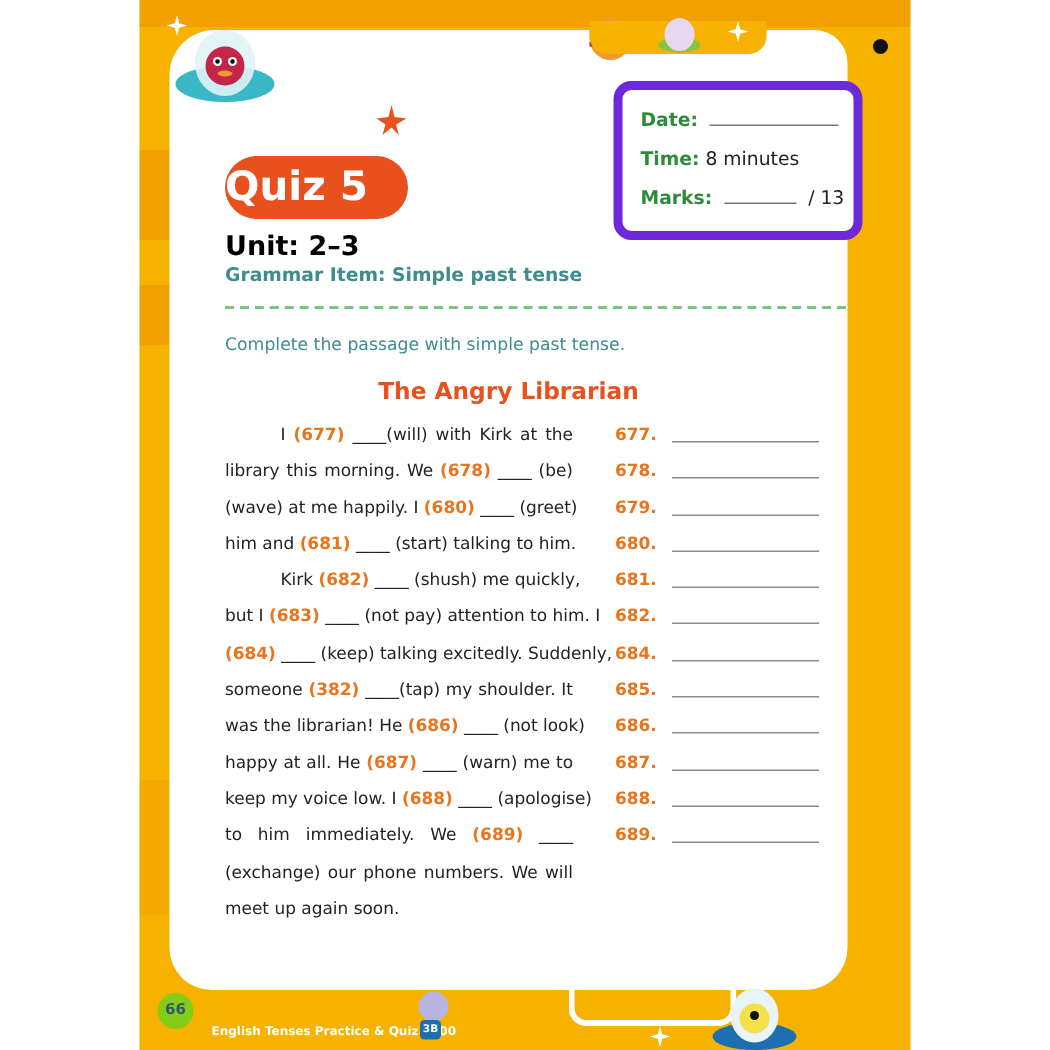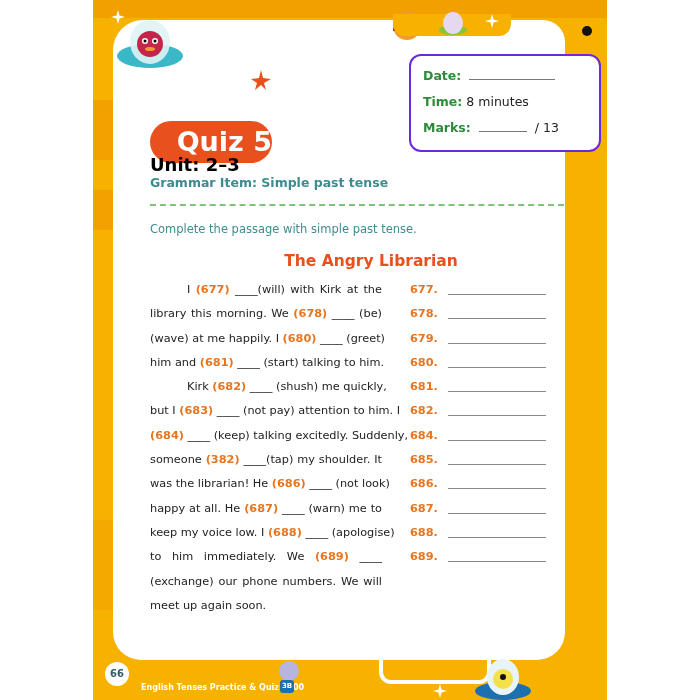--- a/index.html
+++ b/index.html
@@ -4,40 +4,40 @@
 <style>
   html, body { margin:0; padding:0; background:#ffffff; }
   body { width:700px; height:700px; position:relative; overflow:hidden; font-family:"DejaVu Sans", sans-serif; }
   .page { position:absolute; left:93px; top:0; width:514px; height:700px; background:#f7b200; overflow:hidden; }
   .band { position:absolute; left:0; width:30px; background:#f19a00; opacity:.7; }
   .topband { position:absolute; left:0; top:0; width:514px; height:18px; background:#f2a000; }
   .card { position:absolute; left:20px; top:20px; width:452px; height:640px; background:#fff; border-radius:30px 22px 28px 28px; }
   .scallop { position:absolute; top:12px; width:26px; height:22px; background:#fff; border-radius:50% 50% 0 0; }
   .tab-top { position:absolute; left:300px; top:14px; width:118px; height:22px; background:#f7b200; border-radius:0 0 12px 12px; }
   .tab-bottom { position:absolute; left:266px; top:640px; width:104px; height:20px; background:#f7b200; border:4px solid #fff; border-top:none; border-radius:0 0 12px 12px; }
-  .quiz-pill { position:absolute; left:37px; top:84px; width:122px; height:42px; background:#e8501e; border-radius:22px; color:#fff; font-weight:bold; font-size:27px; line-height:42px; text-align:right; font-family:"DejaVu Sans", sans-serif;margin-top:17px; }
+  .quiz-pill { position:absolute; left:37px; top:84px; width:122px; height:42px; background:#e8501e; border-radius:22px; color:#fff; font-weight:bold; font-size:27px; line-height:42px; text-align:left; font-family:"DejaVu Sans", sans-serif; }
   .unit { position:absolute; left:37px; top:134px; color:#000000; font-weight:bold; font-size:18px; }
   .grammar { position:absolute; left:37px; top:155px; color:#3e8c8f; font-weight:bold; font-size:12.5px; }
   .dash { position:absolute; left:37px; top:184px; width:414px; border-top:2px dashed #7cc47a; }
   .instr { position:absolute; left:37px; top:202px; color:#3e8c8f; font-size:11.5px; }
-  .title { position:absolute; left:0; width:452px; top:232px; text-align:center; color:#e8501e; font-weight:bold; font-size:15.5px;margin-left:32px; }
-  .infobox { position:absolute; left:296px; top:34px; width:154px; height:94px; border:2px solid #6d28d9; border-radius:12px; background:#fff;padding-left:34px; }
+  .title { position:absolute; left:0; width:452px; top:232px; text-align:center; color:#e8501e; font-weight:bold; font-size:15.5px; }
+  .infobox { position:absolute; left:296px; top:34px; width:154px; height:94px; border:6px solid #6d28d9; border-radius:12px; background:#fff; }
   .info-row { position:absolute; left:12px; font-size:12.5px; color:#222; }
   .info-row .lbl { color:#2e8b3a; font-weight:bold; }
   .blank { display:inline-block; border-bottom:1px solid #777; vertical-align:baseline; }
   .passage { position:absolute; left:37px; top:258px; width:232px; font-size:11.3px; color:#222; }
   .line { height:24.3px; line-height:24.3px; white-space:nowrap; text-align:justify; text-align-last:justify; }
   .line.last { text-align-last:left; }
   .num { color:#e8751e; font-weight:bold; }
   .answers { position:absolute; left:297px; top:258px; width:160px; }
   .ans { height:24.3px; line-height:24.3px; position:relative; font-size:11.3px; }
   .ans .n { color:#e8751e; font-weight:bold; position:absolute; left:0; }
   .ans .u { position:absolute; left:38px; top:16px; width:98px; border-bottom:1px solid #8a8a8a; }
   .footer-text { position:absolute; left:48px; top:683px; color:#fff; font-weight:bold; font-size:8px; }
-  .pagenum { position:absolute; left:12px; top:662px; width:24px; height:24px; border-radius:50%; background:#ffffff; color:#2d5b6b; font-weight:bold; font-size:10px; text-align:center; line-height:24px; }
+  .pagenum { position:absolute; left:12px; top:662px; width:24px; height:24px; border-radius:50%; background:#84cc16; color:#2d5b6b; font-weight:bold; font-size:10px; text-align:center; line-height:24px; }
   .badge3b { position:absolute; left:187px; top:680px; width:14px; height:13px; background:#1e6fb0; color:#fff; font-size:7px; font-weight:bold; text-align:center; line-height:13px; border-radius:3px; }
   .deco { position:absolute; }
 </style>
 </head>
 <body>
 
 <div class="page">
   <div class="topband"></div>
   <div class="band" style="top:100px;height:60px;"></div>
   <div class="band" style="top:190px;height:40px;"></div>

